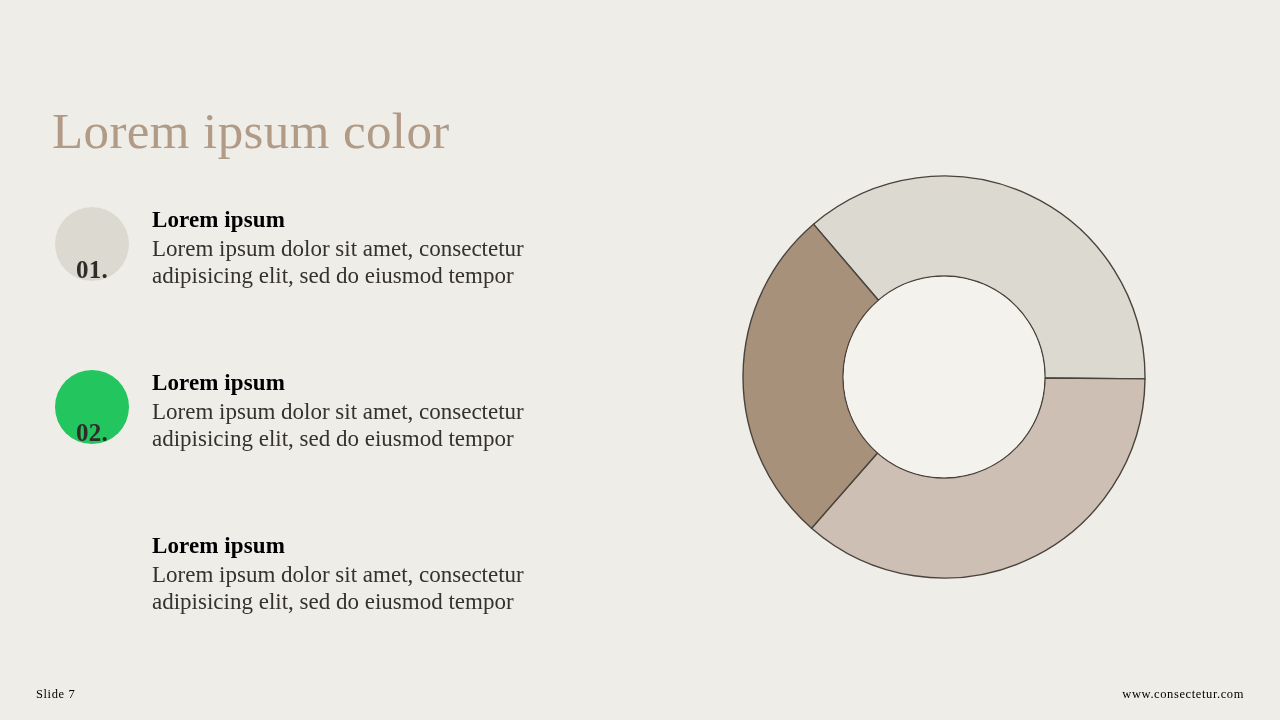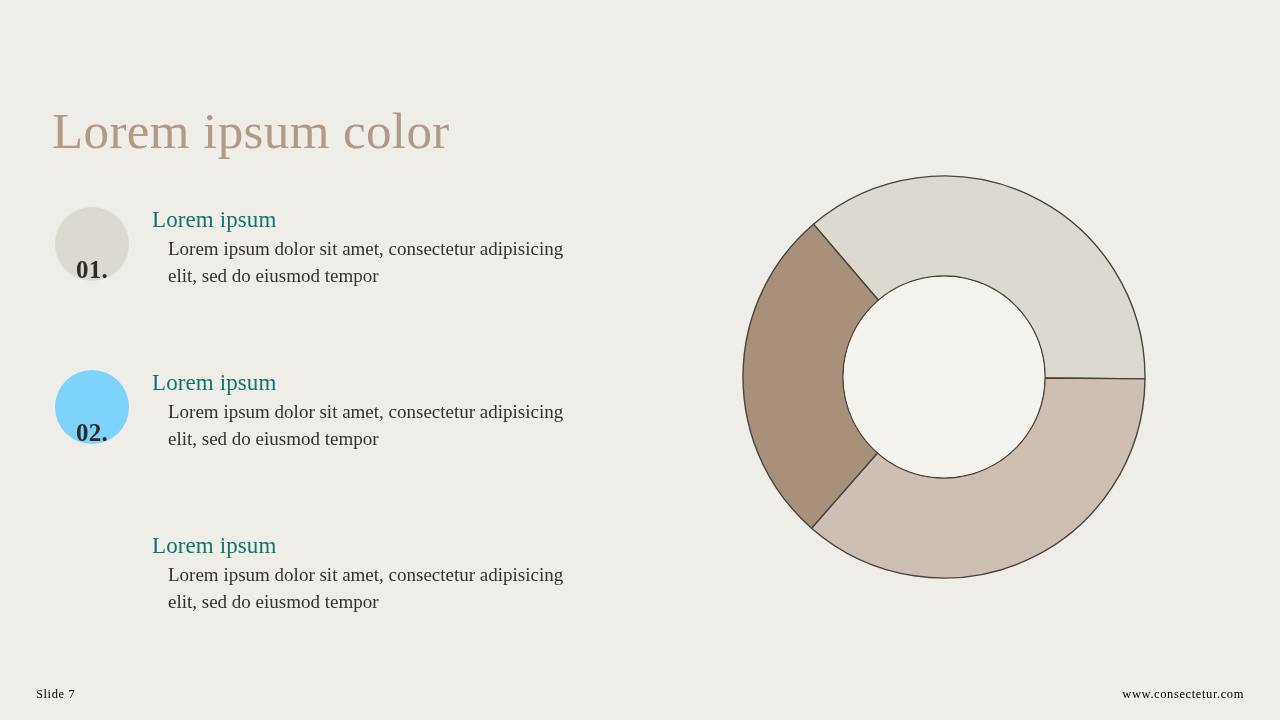--- a/index.html
+++ b/index.html
@@ -67,35 +67,34 @@
     font-weight: 700;
     font-size: 25px;
     line-height: 25px;
     color: #2e2b28;
     letter-spacing: 0.3px;
     transform: translateY(1px);
   }
 
   .bullet-heading {
     font-family: "Liberation Serif", "DejaVu Serif", serif;
-    font-weight: 400;
+    font-weight: 700;
     font-size: 23px;
     line-height: 26px;
-    color: #0f766e;
+    color: #000000;
     margin: 4px 0 3px 0;
     letter-spacing: 0.1px;
   }
   .bullet-body {
     font-family: "Liberation Serif", "DejaVu Serif", serif;
     font-weight: 400;
-    font-size: 19px;
+    font-size: 23px;
     line-height: 26.5px;
     color: #35322e;
     max-width: 420px;
-    margin-left: 16px;
   }
 
   
   #donut-chart {
     position: absolute;
     left: 735px;
     top: 168px;
     width: 418px;
     height: 418px;
   }
@@ -125,21 +124,21 @@
 
     <div class="bullet-item">
       <div class="bullet-badge" style="background:#dcdad0">
         <span class="bullet-badge-text">01.</span>
       </div>
       <div class="bullet-heading">Lorem ipsum</div>
       <div class="bullet-body">Lorem ipsum dolor sit amet, consectetur adipisicing elit, sed do eiusmod tempor</div>
     </div>
 
     <div class="bullet-item">
-      <div class="bullet-badge" style="background:#7dd3fc">
+      <div class="bullet-badge" style="background:#22c55e">
         <span class="bullet-badge-text">02.</span>
       </div>
       <div class="bullet-heading">Lorem ipsum</div>
       <div class="bullet-body">Lorem ipsum dolor sit amet, consectetur adipisicing elit, sed do eiusmod tempor</div>
     </div>
 
     <div class="bullet-item">
       <div class="bullet-heading">Lorem ipsum</div>
       <div class="bullet-body">Lorem ipsum dolor sit amet, consectetur adipisicing elit, sed do eiusmod tempor</div>
     </div>

